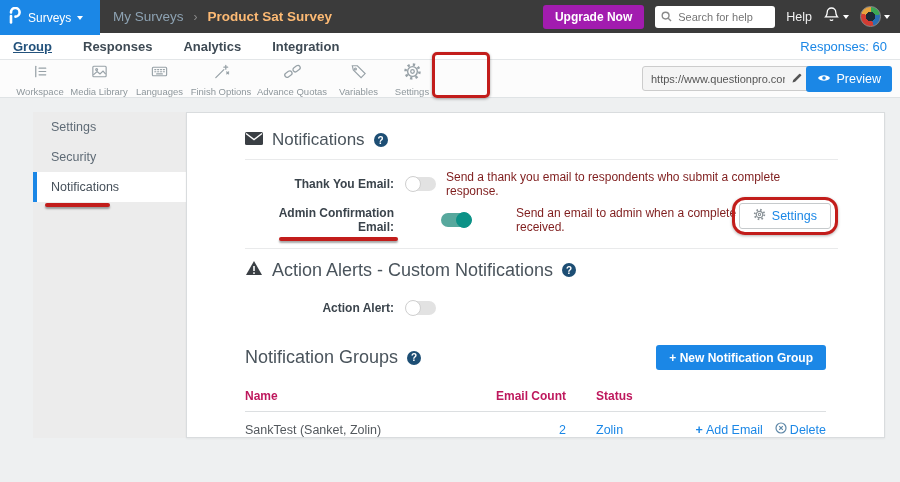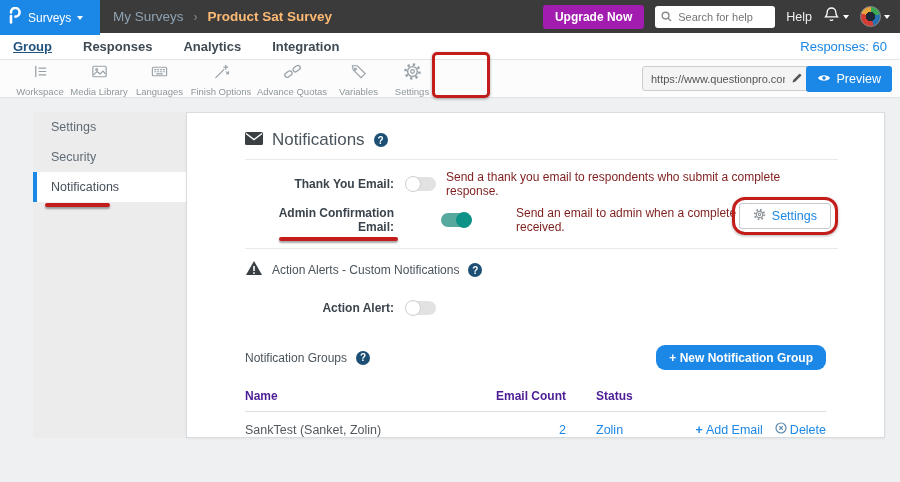--- a/index.html
+++ b/index.html
@@ -50,43 +50,43 @@
   .side-item{height:30px;line-height:30px;padding-left:18px;font-size:12.5px;color:#5f6b76;cursor:pointer;background:#ececec;}
   .side-item.active{background:#fff;border-left:4px solid #1b87e6;padding-left:14px;color:#46505a;}
   .red-underline{position:absolute;background:#c21d1b;border-radius:2px;box-shadow:0 2px 2px rgba(0,0,0,.35);height:4px;pointer-events:none;z-index:6;}
   .u-sidebar{left:45px;top:105px;width:65px;}
 
   .card{position:absolute;left:186px;top:14px;width:699px;height:326px;background:#fff;border:1px solid #d9dcde;box-shadow:0 1px 2px rgba(0,0,0,.05);}
   .card-content{padding:16px 58px 0 58px;position:relative;}
 
   .sec-header{display:flex;align-items:center;gap:9px;height:22px;}
   .sec-title{font-size:17px;color:#4a545c;}
-  .sec-title.sm{font-size:12px;}
+  .sec-title.sm{font-size:18px;}
   .qicon{width:14px;height:14px;border-radius:50%;background:#1d4e74;color:#fff;font-size:10px;font-weight:bold;display:inline-flex;align-items:center;justify-content:center;cursor:pointer;flex:0 0 auto;}
   .divider{border:none;border-top:1px solid #e9eaeb;margin:8px -12px 0 0;}
 
   .toggle-row{display:flex;align-items:center;min-height:26px;position:relative;}
   .rows-wrap{margin-top:10px;}
   .row-label{width:155px;text-align:right;font-size:12px;font-weight:bold;color:#3b444c;padding-right:6px;flex:0 0 auto;position:relative;}
   .row-desc{font-size:12px;color:#7f1d1d;margin-left:10px;}
   .toggle{display:inline-block;width:30px;height:14px;border-radius:8px;background:#e2e2e2;position:relative;margin-left:6px;flex:0 0 auto;cursor:pointer;}
   .toggle .knob{position:absolute;top:-1px;left:-1px;width:16px;height:16px;border-radius:50%;background:#fff;border:1px solid #cfcfcf;}
   .toggle.on{background:#57a89d;}
   .toggle.on .knob{left:auto;right:-1px;background:#0c9287;border-color:#0c9287;}
   .u-admin{position:absolute;left:34px;right:2px;bottom:-7px;}
 
   .red-ring{position:absolute;right:-12px;top:-9px;border:3px solid #c21d1b;border-radius:13px;padding:3px 4px;box-shadow:0 1px 3px rgba(0,0,0,.3);}
   .settings-btn{background:#fff;border:1px solid #c6cacc;border-radius:3px;padding:4px 13px;font-size:12.5px;color:#1b87e6;display:flex;align-items:center;gap:6px;cursor:pointer;font-family:inherit;}
 
   .groups-row{margin-top:24px;display:flex;align-items:center;justify-content:space-between;}
-  .new-group-btn{background:#1b87e6;color:#fff;border:none;border-radius:9px;height:25px;padding:0 13px;font-size:12px;font-weight:bold;cursor:pointer;font-family:inherit;}
+  .new-group-btn{background:#1b87e6;color:#fff;border:none;border-radius:3px;height:25px;padding:0 13px;font-size:12px;font-weight:bold;cursor:pointer;font-family:inherit;}
 
   .gtable{margin-top:10px;}
   .gt-row{display:flex;align-items:center;}
-  .gt-head{border-bottom:1px solid #dcdfe1;padding:9px 0 8px 0;font-size:12px;font-weight:bold;color:#4c1d95;}
+  .gt-head{border-bottom:1px solid #dcdfe1;padding:9px 0 8px 0;font-size:12px;font-weight:bold;color:#be185d;}
   .gt-data{padding:10px 0;font-size:12.5px;color:#54595e;}
   .col-name{flex:1;}
   .col-count{width:110px;text-align:right;}
   .col-status{width:100px;padding-left:30px;}
   .col-actions{width:160px;text-align:right;display:flex;justify-content:flex-end;gap:12px;align-items:center;}
   .blue-link{color:#1b87e6;cursor:pointer;text-decoration:none;display:inline-flex;align-items:center;gap:3px;}
 </style>
 </head>
 <body>
 

